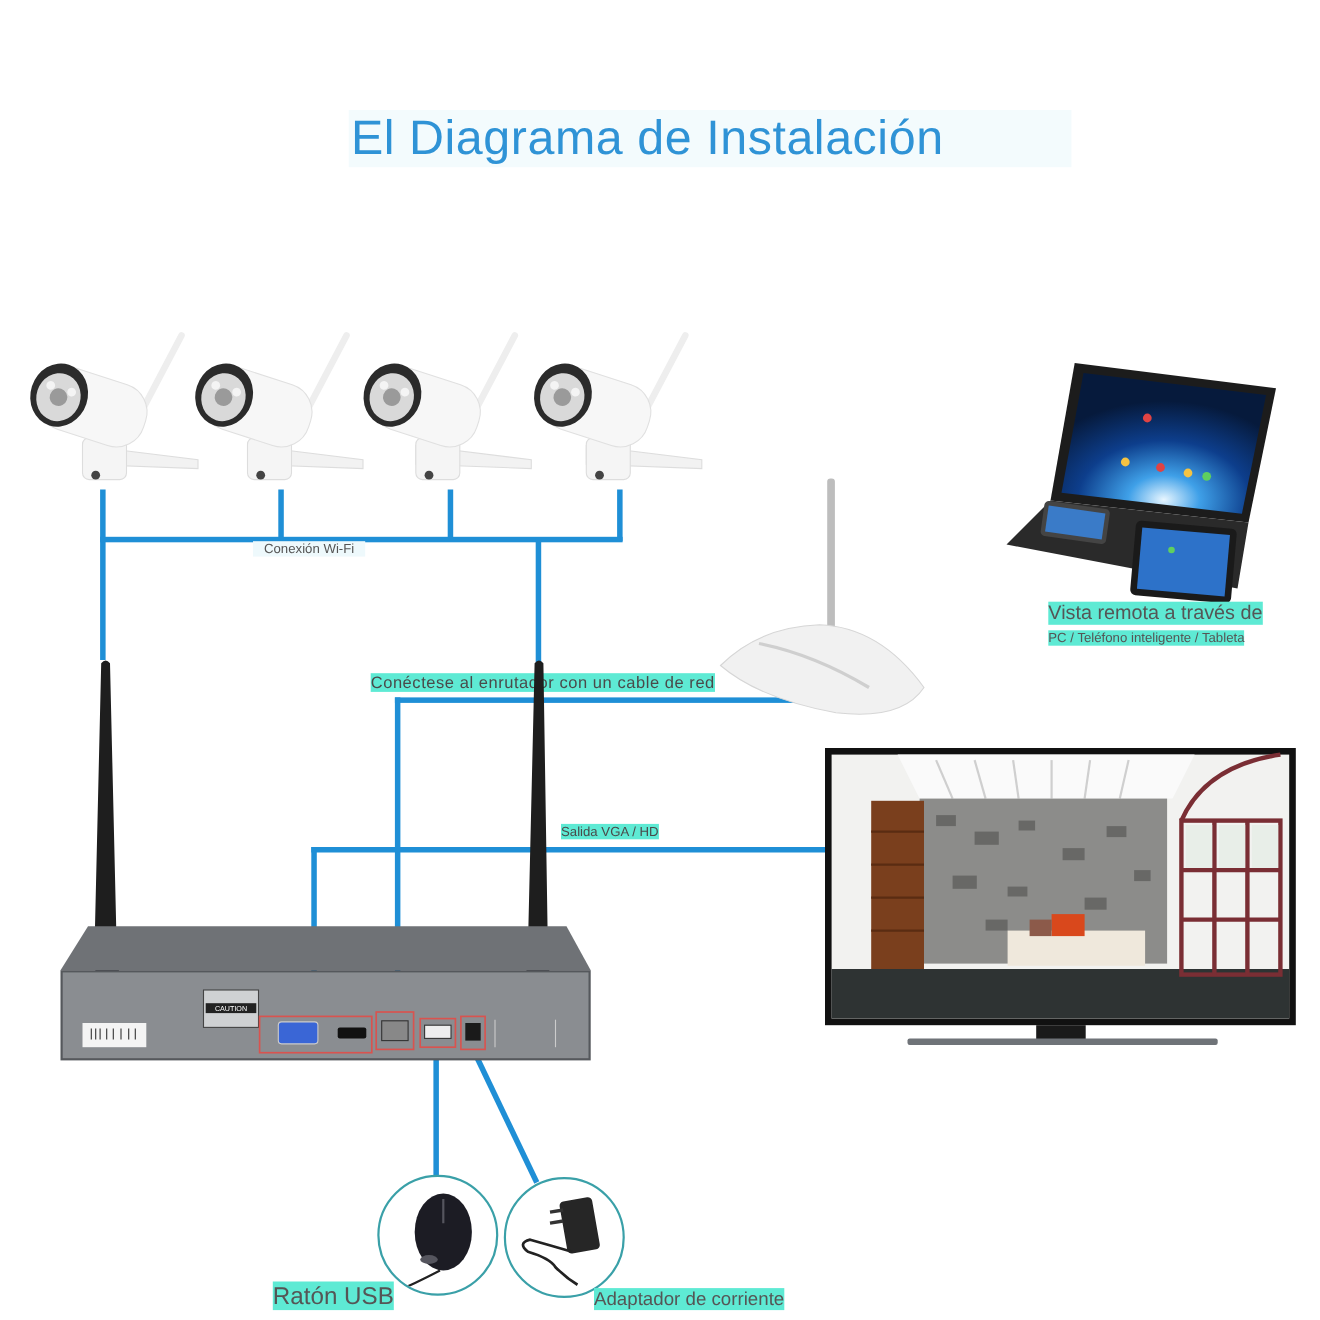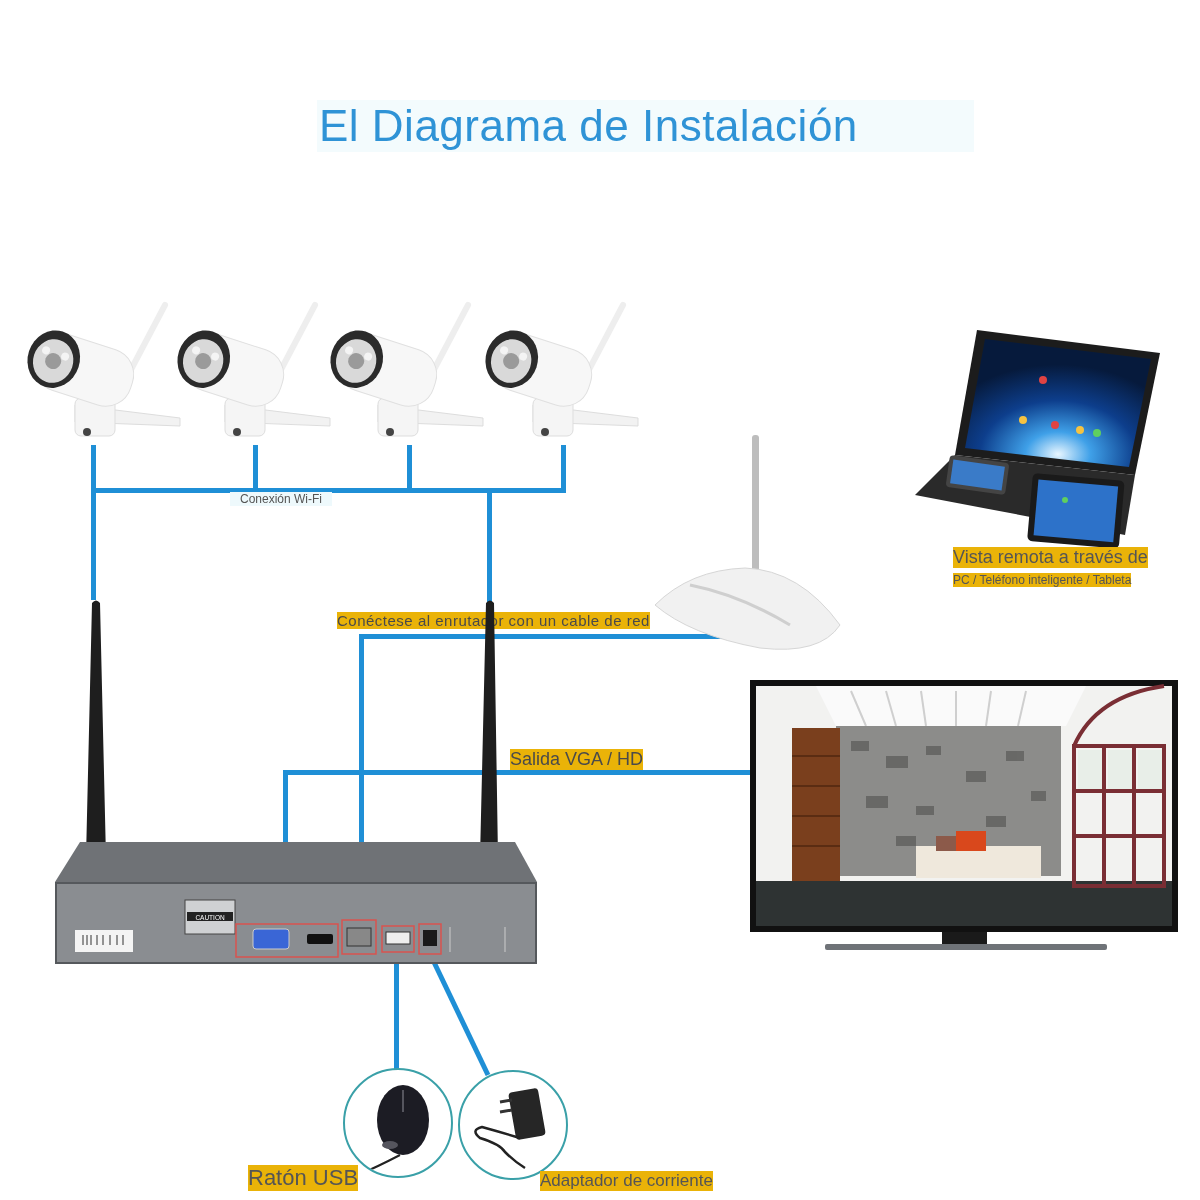--- a/index.html
+++ b/index.html
@@ -1,20 +1,20 @@
 <!DOCTYPE html>
 <html><head>
 <meta charset="utf-8">
 <style>
   html,body{margin:0;padding:0;background:#fff;}
   body{width:1200px;height:1200px;position:relative;overflow:hidden;font-family:"Liberation Sans",sans-serif;}
   .abs{position:absolute;}
   .title{left:270px;top:100px;width:655px;height:52px;background:#f3fbfd;color:#2f93d6;font-size:44px;line-height:52px;padding-left:2px;letter-spacing:0.5px;white-space:nowrap;margin-left:47px;}
   .line{position:absolute;background:#1f8fd6;}
-  .label{position:absolute;color:#4a4a4a;white-space:nowrap;background:#eab308;}
+  .label{position:absolute;color:#4a4a4a;white-space:nowrap;background:#5eead4;}
   .wifi-label{background:#eef9fc;color:#555;font-size:12px;padding:0 10px;}
   svg{position:absolute;overflow:visible;}
 </style>
 </head>
 <body>
 
 <div class="abs title">El Diagrama de Instalación</div>
 
 <div>
 
@@ -189,21 +189,21 @@
     <g fill="#e8eee8">
       <rect x="322" y="64" width="24" height="39"></rect>
         <rect x="352" y="64" width="24" height="39"></rect>
         <rect x="382" y="64" width="24" height="39"></rect>
     </g>
   </svg>
 </div>
 <div class="abs" style="left:942px;top:932px;width:45px;height:14px;background:#1a1a1a;"></div>
 <div class="abs" style="left:825px;top:944px;width:282px;height:6px;background:#6f7378;border-radius:2px;"></div>
 
-<div class="label" style="left:510px;top:749px;font-size:18px;text-align:right;">Salida VGA / HD</div>
+<div class="label" style="left:510px;top:749px;font-size:12px;text-align:right;">Salida VGA / HD</div>
 
 <svg style="left:82px;top:598px;width:40px;height:330px;" viewBox="0 0 40 330">
   <path d="M10 5 Q14 0 18 5 L24 260 L30 330 L6 330 L4 260 Z" fill="#1e1e1e"></path>
 </svg>
 <svg style="left:470px;top:598px;width:40px;height:330px;" viewBox="0 0 40 330">
   <path d="M16 5 Q20 0 24 5 L28 260 L32 330 L6 330 L10 260 Z" fill="#1e1e1e"></path>
 </svg>
 
 <div class="abs" style="left:55px;top:842px;width:482px;height:122px;">
   <svg style="left:0;top:0;width:482px;height:122px;" viewBox="0 0 482 122">

